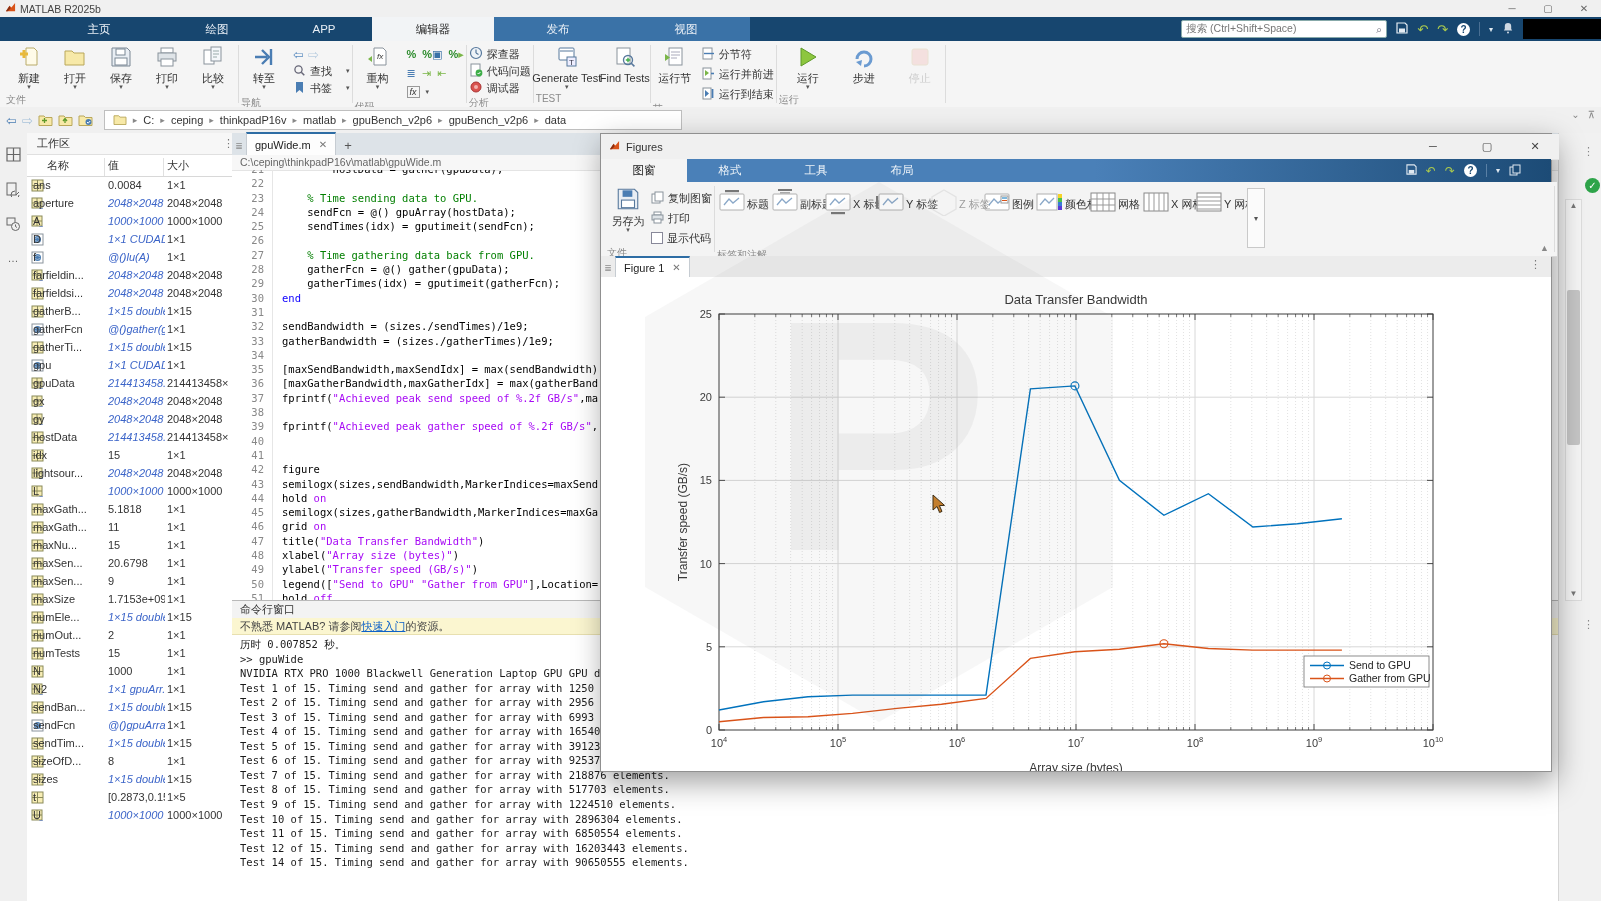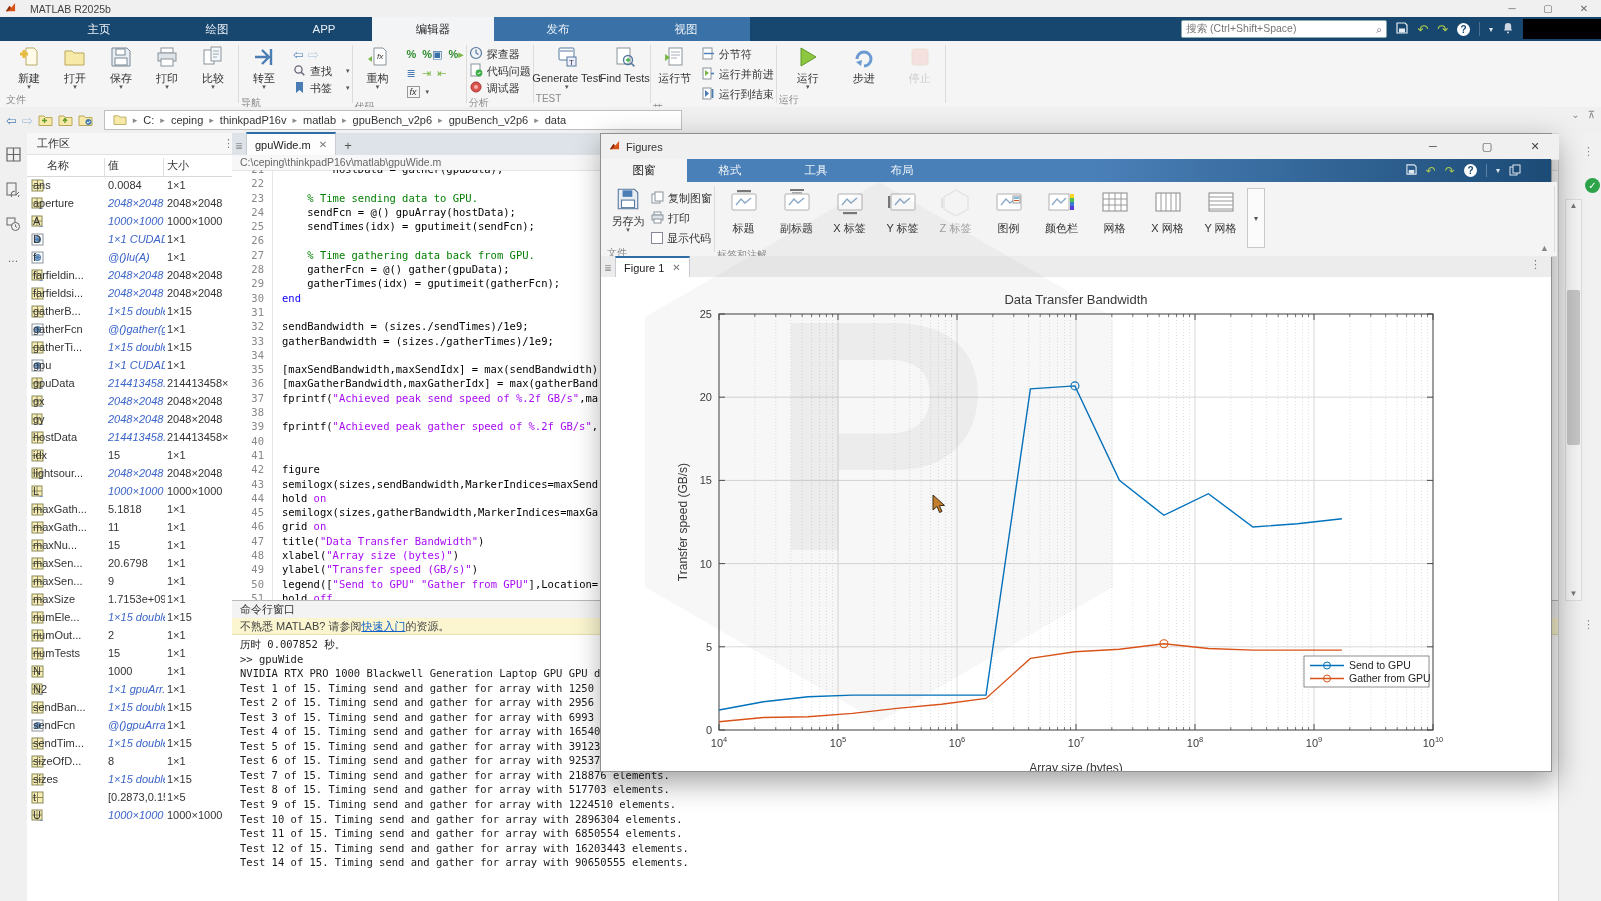--- a/index.html
+++ b/index.html
@@ -1,21 +1,21 @@
 <!DOCTYPE html>
 <html><head>
 <meta charset="utf-8">
 <style>
   html,body{margin:0;padding:0}
   body{width:1601px;height:901px;position:relative;overflow:hidden;background:#f0f0f0;
        font-family:"Liberation Sans","DejaVu Sans",sans-serif;font-size:11px;color:#333;-webkit-font-smoothing:antialiased}
   .abs{position:absolute}
   
   #titlebar{left:0;top:0;width:1601px;height:17px;background:#f0f0f0;display:flex;align-items:center}
-  #titlebar .ttl{font-size:10.5px;color:#444;margin-left:14px}
+  #titlebar .ttl{font-size:10.5px;color:#444;margin-left:4px}
   .winctl{position:absolute;top:0;height:17px;width:34px;text-align:center;color:#666;font-size:10px;line-height:17px}
   
   #tabbar{left:0;top:17px;width:1601px;height:24px;background:#17466f;display:flex;align-items:stretch}
   .mtab{display:flex;align-items:center;justify-content:center;color:#e8eef5;font-size:11.5px;cursor:default}
   .mtab.dark{background:#17466f}
   .mtab.ctx{background:#3a72a7}
   .mtab.active{background:#f2f4f6;color:#222}
   #tb-right{position:absolute;right:0;top:17px;height:24px;display:flex;align-items:center;gap:9px;padding-right:0}
   #searchbox{width:196px;height:16px;background:#fff;border:1px solid #8aa;border-radius:2px;display:flex;align-items:center;padding:0 4px;color:#777;font-size:10.5px}
   #searchbox .ph{flex:1}
@@ -90,21 +90,21 @@
   #figwin{left:600px;top:133px;width:950px;height:637px;background:#f4f4f4;border:1px solid #909090;box-shadow:4px 10px 28px rgba(0,0,0,.38);z-index:10}
   #figtitle{position:absolute;left:0;top:0;width:950px;height:25px;background:#f0f0f0;display:flex;align-items:center;padding-left:8px;gap:6px;border-bottom:1px solid #e2e2e2}
   #figtitle .t{font-size:11px;color:#333}
   .figctl{position:absolute;top:0;width:36px;height:25px;text-align:center;line-height:25px;color:#444;font-size:11px}
   #figtabs{position:absolute;left:0;top:25px;width:950px;height:23px;background:linear-gradient(90deg,#4a80b8 0%,#4a80b8 52%,#1c4b76 100%);display:flex;align-items:stretch}
   .ftab{width:86px;display:flex;align-items:center;justify-content:center;color:#eef3f8;font-size:11.5px}
   .ftab.active{background:#f4f4f4;color:#222}
   #ft-icons{position:absolute;right:30px;top:25px;height:23px;display:flex;align-items:center;gap:9px;color:#dfe8f0;font-size:11px}
   #figribbon{position:absolute;left:0;top:48px;width:950px;height:74px;background:#f4f4f4;border-bottom:1px solid #d6d6d6;display:flex;padding-left:6px}
   #figribbon .glabel{height:13px}
-  .annbtn{width:53px;display:flex;flex-direction:column;align-items:center;padding-top:6px}
+  .annbtn{width:53px;display:flex;flex-direction:row;align-items:center;padding-top:6px}
   .annbtn .blabel{margin-top:3px;font-size:11px;color:#333;white-space:nowrap}
   #figdoctab{position:absolute;left:0;top:122px;width:950px;height:21px;background:#ececec;border-bottom:1px solid #d0d0d0;display:flex;align-items:flex-end}
   #figdoctab .edtab{height:19px;background:#fff}
   #fd-dots{position:absolute;right:10px;top:124px;color:#777}
   #figclient{position:absolute;left:0;top:143px;width:950px;height:494px;background:#fff;overflow:hidden}
   #wm{position:absolute;left:0;top:48px;width:950px;height:589px;pointer-events:none;z-index:5}
   .ovfl{width:16px;height:58px;border:1px solid #c9c9c9;background:#fbfbfb;display:flex;align-items:center;justify-content:center;color:#555;font-size:8px;margin-top:6px}
   #fr-collapse{position:absolute;right:8px;bottom:3px;color:#888;font-size:9px}
   svg text{font-family:"Liberation Sans","DejaVu Sans",sans-serif}
 </style>

